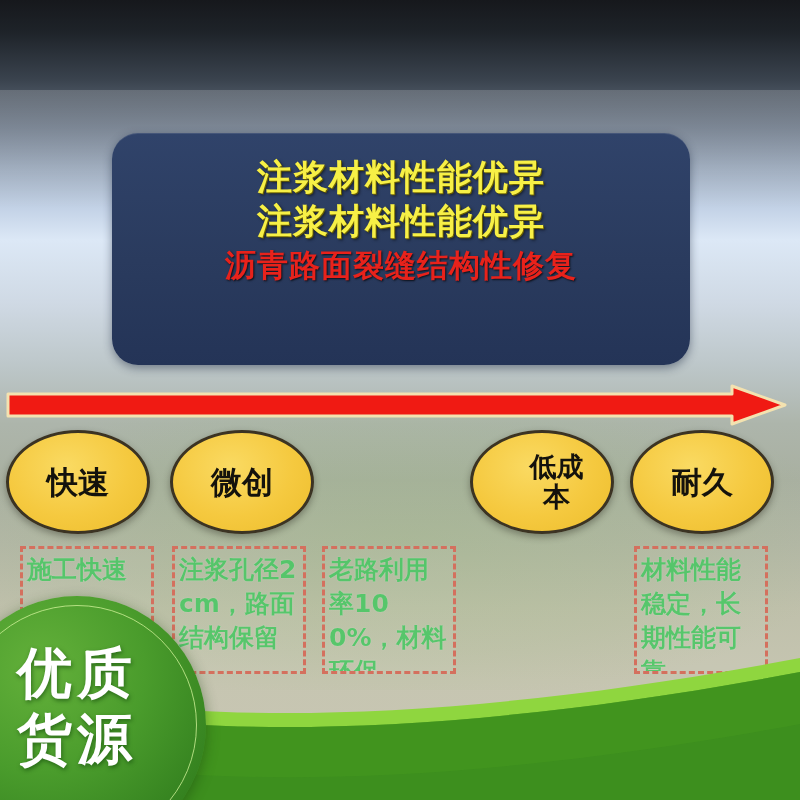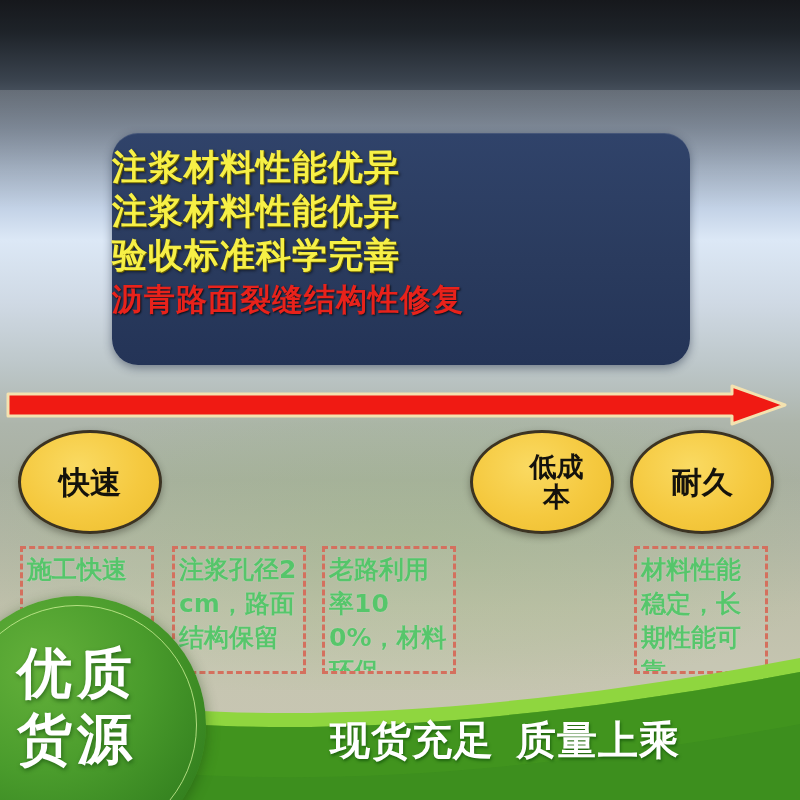--- a/index.html
+++ b/index.html
@@ -63,22 +63,23 @@
     width: 578px;
     height: 232px;
     background: linear-gradient(180deg, #30436a 0%, #2a3b5e 55%, #243457 100%);
     border-radius: 26px;
     box-shadow: 0 3px 10px rgba(20,30,55,0.45),
                 inset 0 1px 0 rgba(255,255,255,0.10);
   }
   .headline-lines {
     position: absolute;
     left: 0;
-    top: 12px;
+    top: 22px;
     width: 578px;
+    text-align: center;
   }
   .hl {
     color: #f7f046;
     font-size: 35px;
     font-weight: bold;
     line-height: 44px;
     letter-spacing: 1px;
     text-shadow: 1px 1px 0 #6b6000, 2px 2px 3px rgba(0,0,0,0.55);
     white-space: nowrap;
   }
@@ -130,21 +131,21 @@
     color: #14120c;
     font-size: 31px;
     font-weight: bold;
     line-height: 34px;
     text-align: center;
     letter-spacing: 0px;
     padding: 0 8px;
   }
   .badge-label.two-line { font-size: 27px; line-height: 30px; margin-left: 29px; }
 
-  .b0 { left: 18px; align-items: center; }
+  .b0 { left: 6px; align-items: center; }
   .b1 { left: 170px; }
   .b2 { left: 322px; }
   .b3 { left: 470px; }
   .b4 { left: 630px; }
 
   
   .details {
     position: absolute;
     left: 0;
     top: 546px;
@@ -243,34 +244,36 @@
 
 <div id="poster">
 
   <div class="haze haze-top"></div>
   <div class="haze haze-green"></div>
 
   <div class="headline-panel">
     <div class="headline-lines">
       <div class="hl">注浆材料性能优异</div>
       <div class="hl">注浆材料性能优异</div>
-      <div class="hl">验收标准科学完善</div>
       <div class="hl-red">沥青路面裂缝结构性修复</div>
     </div>
   </div>
 
   <div class="arrow-wrap">
     <svg class="arrow-svg" width="782" height="42" viewBox="0 0 782 42">
       <path d="M2,10 L726,10 L726,2 L779,21 L726,40 L726,32 L2,32 Z" fill="#f01a13" stroke="#f3e2b0" stroke-width="3" stroke-linejoin="round"></path>
     </svg>
   </div>
 
   <div class="badges">
     <div class="badge b0">
       <div class="badge-label">快速</div>
+    </div>
+    <div class="badge b1">
+      <div class="badge-label">微创</div>
     </div>
     <div class="badge b3">
       <div class="badge-label two-line"><span>低成</span><br><span>本</span></div>
     </div>
     <div class="badge b4">
       <div class="badge-label">耐久</div>
     </div>
   </div>
 
   <div class="details">
@@ -289,21 +292,20 @@
   </div>
 
   <div class="banner">
     <svg width="800" height="180" viewBox="0 0 800 180">
       <path d="M0,66 C180,104 430,108 800,38 L800,180 L0,180 Z" fill="#8fd63f"></path>
       <path d="M0,80 C180,118 430,122 800,52 L800,180 L0,180 Z" fill="#3d8f1e"></path>
       <path d="M0,80 C180,118 430,122 800,52 L800,104 C430,172 180,168 0,130 Z" fill="#45991f" opacity="0.55"></path>
     </svg>
   </div>
 
-  <div class="banner-text"><span>现货充足</span><span class="gap"></span><span>质量上乘</span></div>
 
   <div class="green-circle">
     <div class="green-circle-label">
       <span>优质</span>
       <span>货源</span>
     </div>
   </div>
 
 </div>
 

